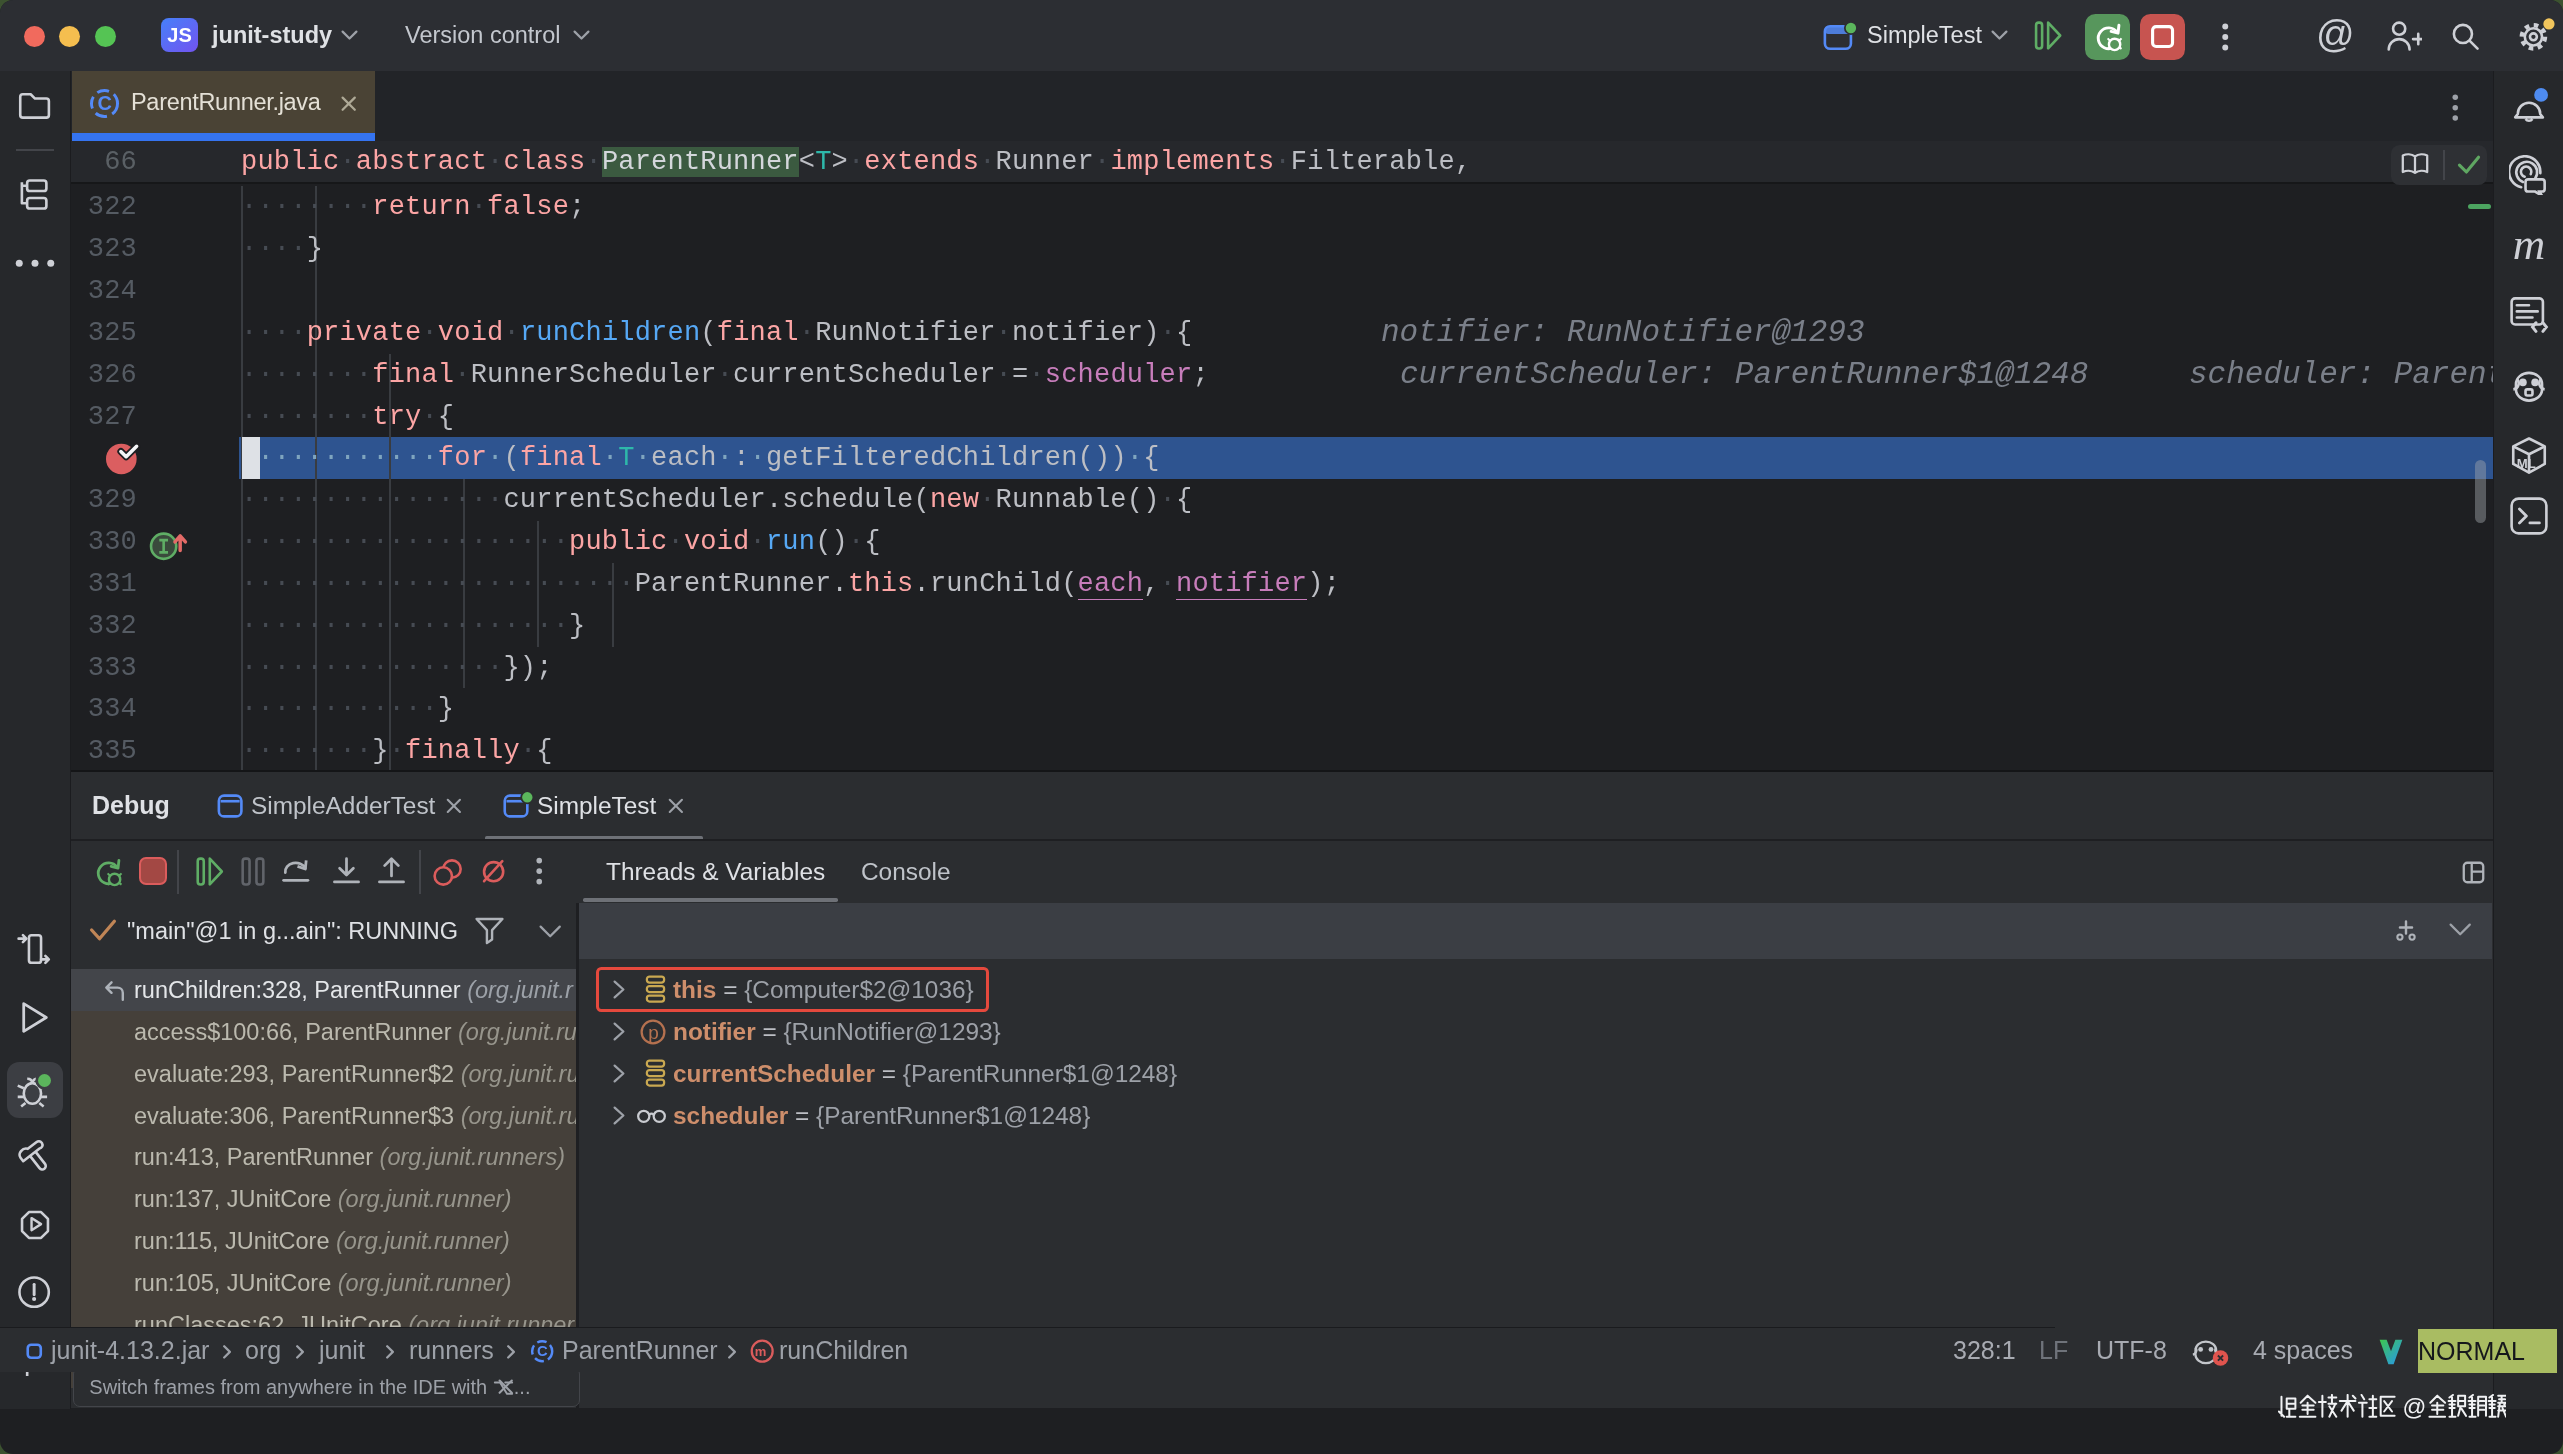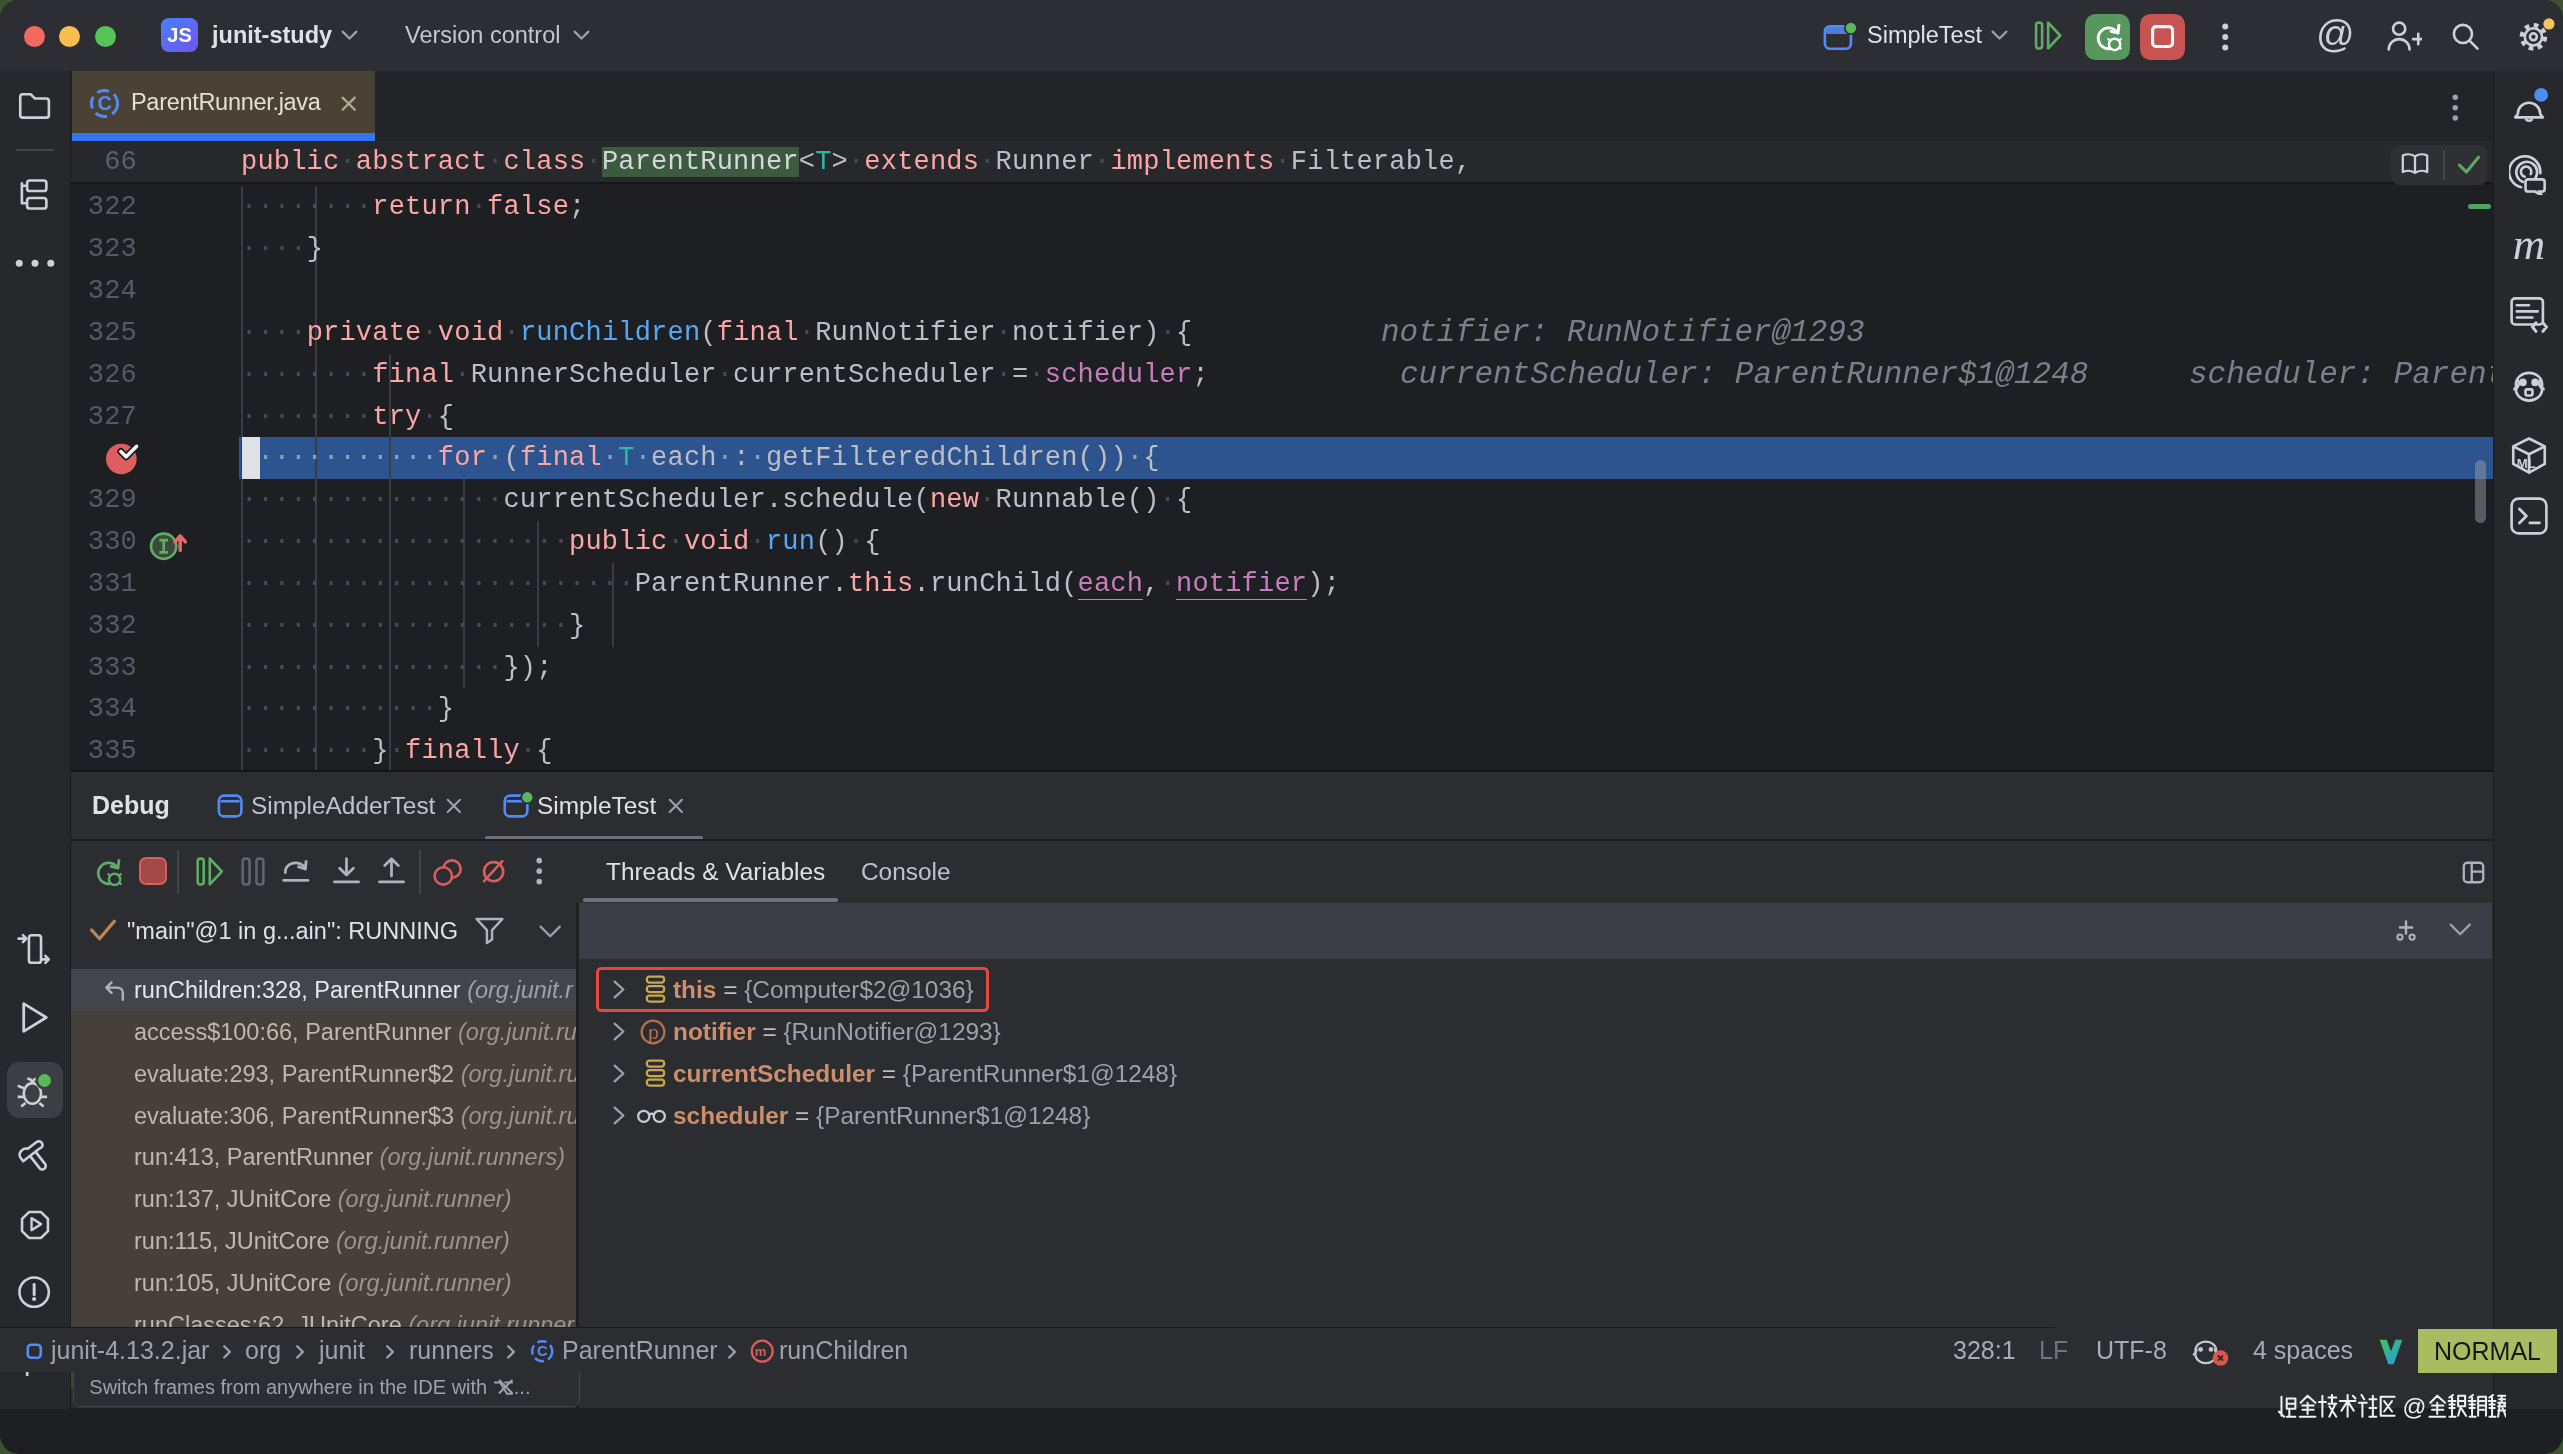--- a/index.html
+++ b/index.html
@@ -1,16 +1,16 @@
 <!DOCTYPE html>
 <html style="font-size:14px"><head><meta charset="utf-8">
 <style>
 html,body{margin:0;padding:0;width:2563px;height:1454px;overflow:hidden;background:#3C5230;}
 *{box-sizing:border-box}
-#win{position:absolute;inset:0;background:#1E1F22;border-radius:19px;overflow:hidden;font-family:"Liberation Sans",sans-serif;}
+#win{position:absolute;inset:0;background:#1E1F22;border-radius:13px;overflow:hidden;font-family:"Liberation Sans",sans-serif;}
 .abs{position:absolute}
 svg{display:block} .mono31 svg,.inl{display:inline-block !important;vertical-align:-2.6px}
 
 #titlebar{position:absolute;left:0;top:0;width:2563px;height:71px;background:#2C2E33;}
 .light{position:absolute;top:26px;width:21px;height:21px;border-radius:50%}
 #js{position:absolute;left:161px;top:18.3px;width:37px;height:34px;border-radius:7.8px;background:linear-gradient(140deg,#4A7CF8 10%,#6E58F1 90%);color:#fff;font-weight:700;font-size:20px;text-align:center;line-height:34px}
 .tbtxt{position:absolute;top:0;height:71px;line-height:71px;color:#DFE1E5;font-size:23.5px;font-weight:600}
 .chev{stroke:#9DA1A8;stroke-width:2.6;fill:none;stroke-linecap:round;stroke-linejoin:round}
 
 #lstripe{position:absolute;left:0;top:71px;width:71px;height:1338px;background:#26282B;border-right:0.9px solid #1B1C1F}
@@ -510,21 +510,21 @@
  <svg class="abs" style="left:2377px;top:9.6px" width="28" height="28" viewBox="0 0 32 32">
   <defs>
           <linearGradient id="vg" x1="0" y1="0" x2="1" y2="1">
             <stop offset="0" stop-color="#3EC74E"></stop>
             <stop offset="1" stop-color="#2795F2"></stop>
           </linearGradient>
         </defs>
   <path d="M3 2 H11 L16 15 L21 2 H29 L19 30 H13 Z" fill="url(#vg)"></path>
  </svg>
  <div class="abs" style="left:2418px;top:0.9px;width:139px;height:44px;background:#A9BC62"></div>
- <div class="abs" style="left:2418px;top:0.9px;width:139px;height:44px;line-height:44px;text-align:center;font-size:25px;color:#15171B">NORMAL</div>
+ <div class="abs" style="left:2418px;top:0.9px;width:139px;height:44px;line-height:44px;font-size:25px;color:#15171B">NORMAL</div>
 </div>
 <svg class="abs" style="left:2278px;top:1394px" width="228" height="28" viewBox="0 0 262 32">
  <g stroke="#F0F1F3" stroke-width="2.3" fill="none" stroke-linecap="round">
   <path d="M4 3 V25 M1 20 L7 26 M10 5 H20 M10 11 H20 M10 5 V17 M20 5 V17 M10 17 H20 M13 17 V26 M10 26 H20"></path>
   <g transform="translate(23,0)">
           <path d="M11 2 L3 10 M11 2 L20 10 M5 13 H18 M11 10 V23 M5 18 H18 M2 26 H20"></path>
         </g>
   <g transform="translate(46,0)">
           <path d="M5 2 V26 M1 9 H9 M12 4 H21 M16 1 V11 M12 11 H21 M20 11 L13 26 M13 14 L21 26"></path>
         </g>

